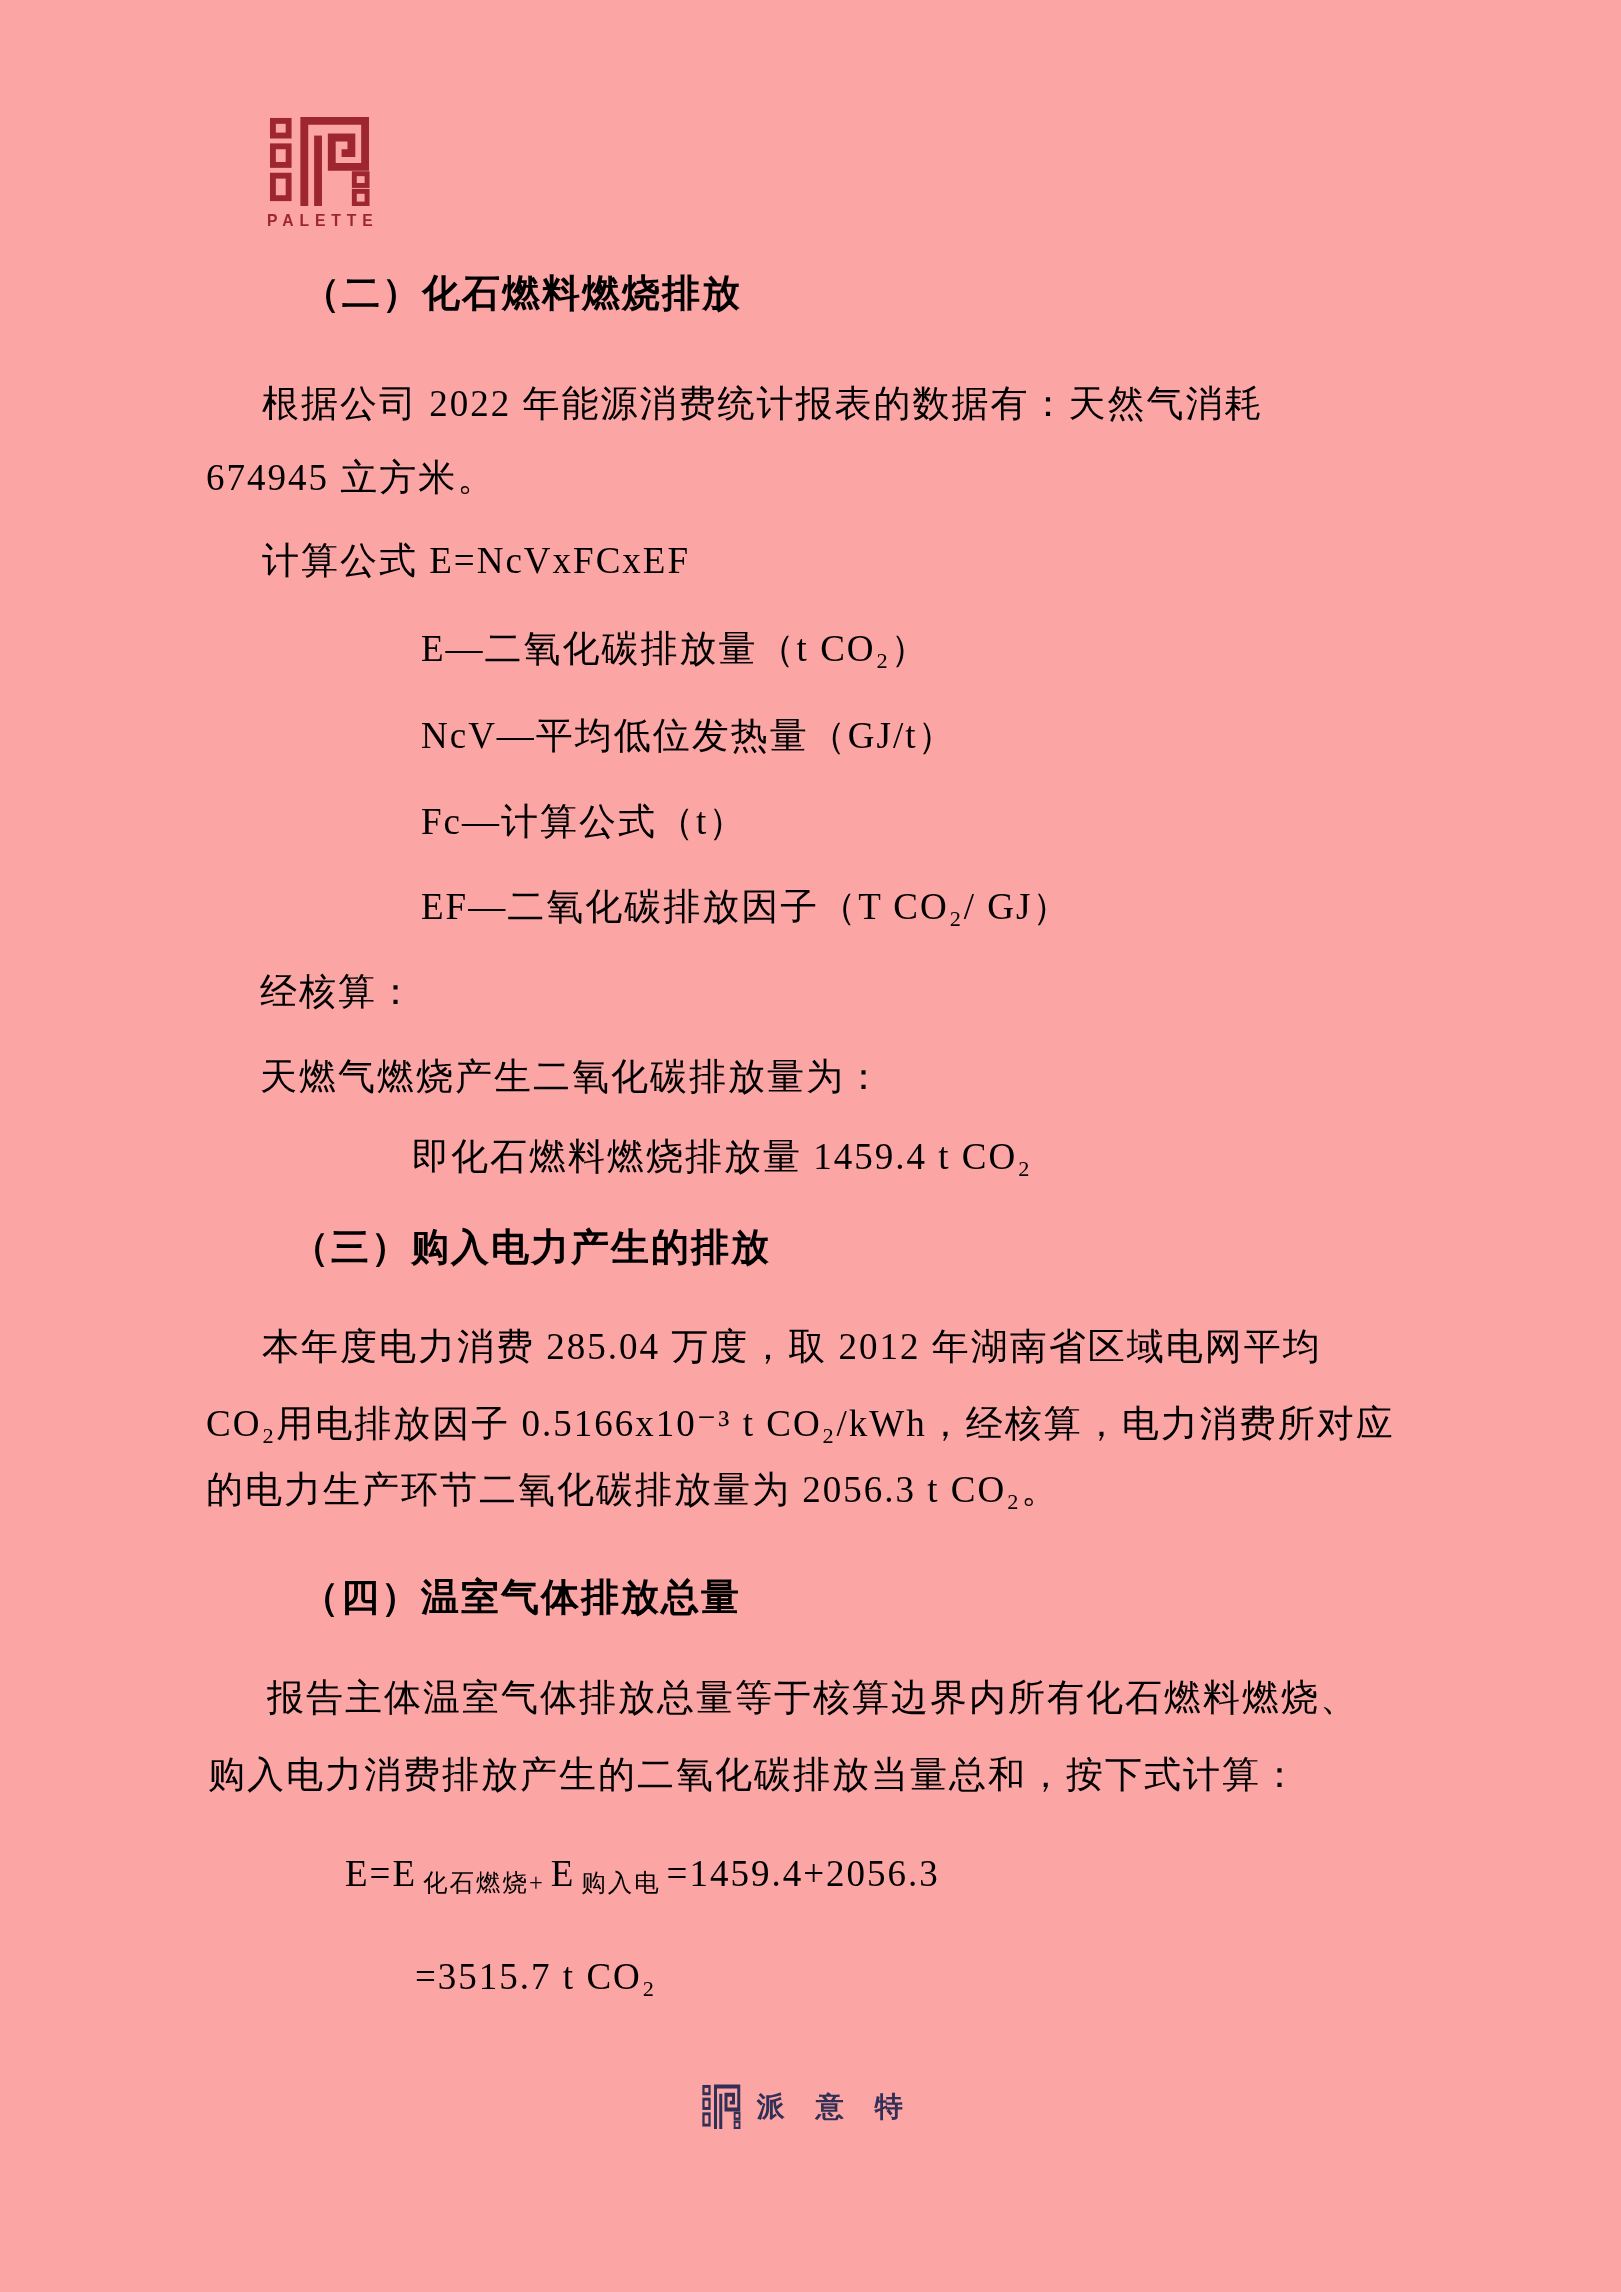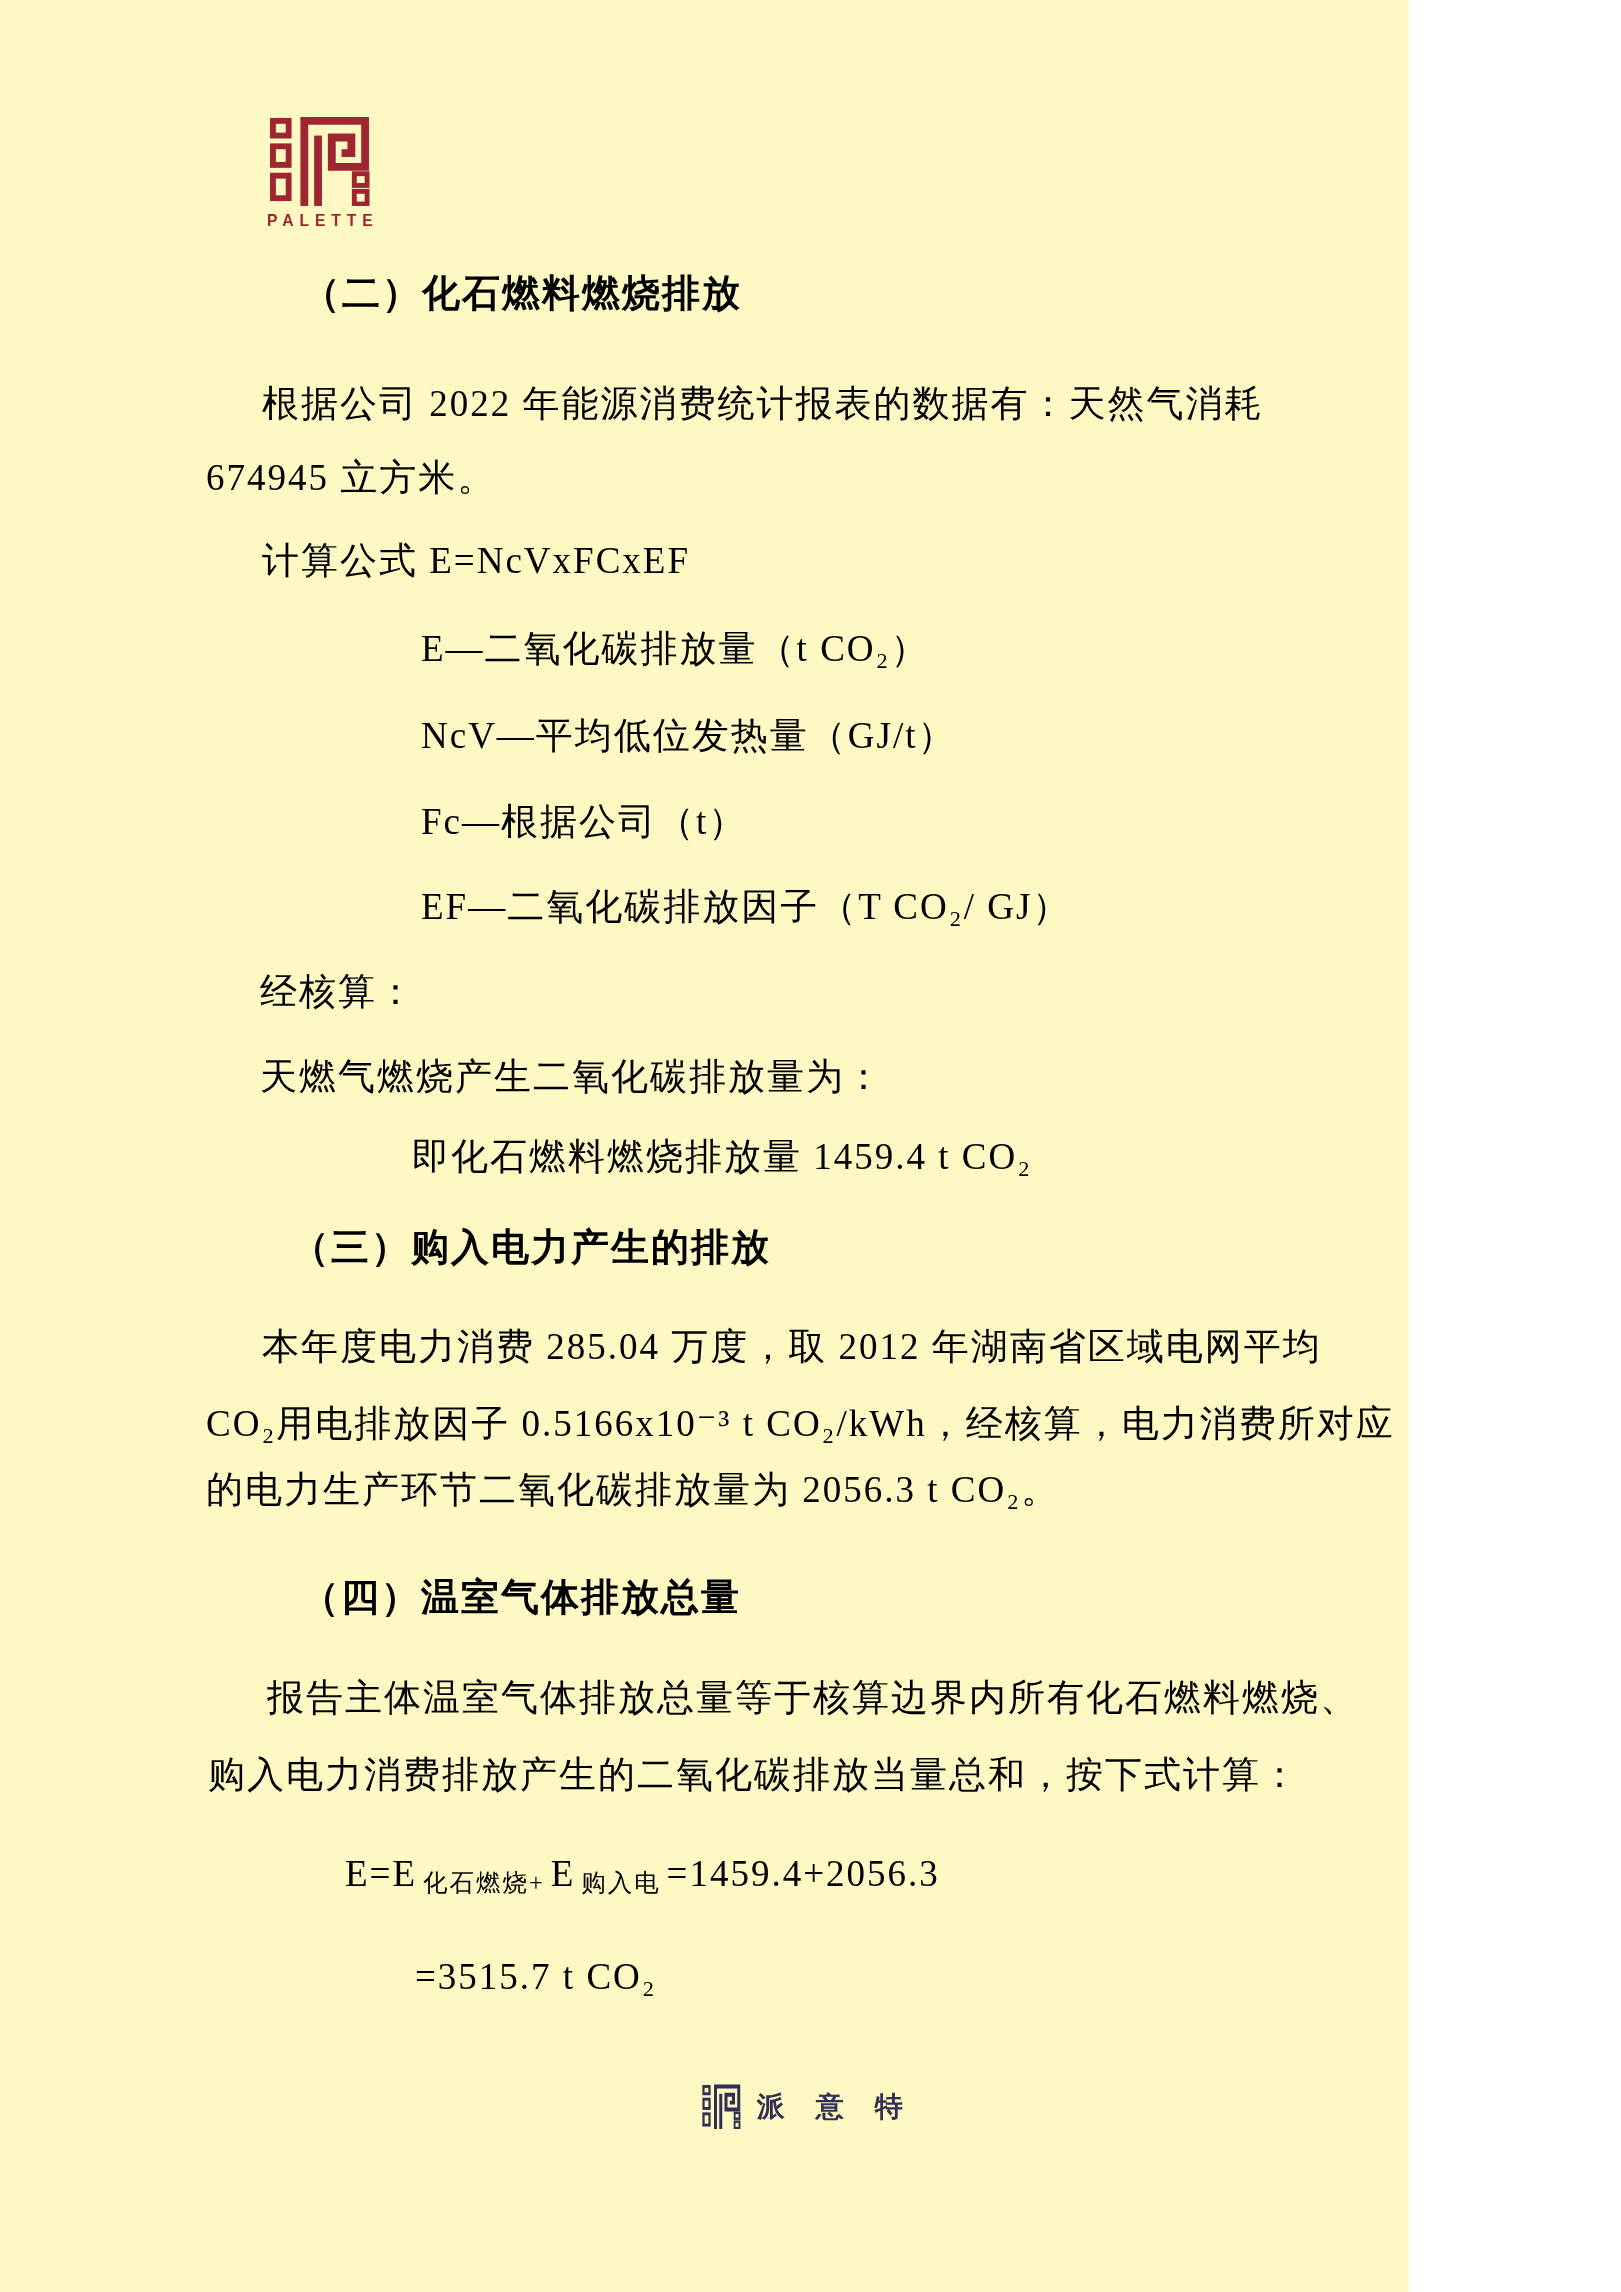--- a/index.html
+++ b/index.html
@@ -2,23 +2,23 @@
 <html style="--brand-red: #9d2631; --brand-navy: #312f56;"><head>
 <meta charset="utf-8">
 <style>
   :root{
     --brand-red:#9d2631;
     --brand-navy:#312f56;
   }
   html,body{margin:0;padding:0;background:#ffffff;}
   .page{
     position:relative;
-    width:1409px;
+    width:1621px;
     height:2293px;
-    background:#fef9c3;
+    background:#fca5a5;
     overflow:hidden;
     font-family:"Liberation Serif","DejaVu Serif",serif;
     color:#000000;
   }
   .line{
     position:absolute;
     white-space:nowrap;
     font-size:37px;
     line-height:1.2;
     letter-spacing:2px;
@@ -92,21 +92,21 @@
 
   <div class="line h" style="left:302px;top:271px;">（二）化石燃料燃烧排放</div>
 
   <div class="line" style="left:262px;top:374px;margin-top:8px;">根据公司 2022 年能源消费统计报表的数据有：天然气消耗</div>
   <div class="line" style="left:206px;top:456px;">674945 立方米。</div>
 
   <div class="line" style="left:262px;top:539px;">计算公式 E=NcVxFCxEF</div>
 
   <div class="line" style="left:421px;top:627px;text-align:right;">E—二氧化碳排放量（t CO₂）</div>
   <div class="line" style="left:421px;top:714px;">NcV—平均低位发热量（GJ/t）</div>
-  <div class="line" style="left:421px;top:800px;">Fc—根据公司（t）</div>
+  <div class="line" style="left:421px;top:800px;">Fc—计算公式（t）</div>
   <div class="line" style="left:421px;top:885px;">EF—二氧化碳排放因子（T CO₂/ GJ）</div>
 
   <div class="line" style="left:260px;top:970px;">经核算：</div>
   <div class="line" style="left:260px;top:1055px;">天燃气燃烧产生二氧化碳排放量为：</div>
   <div class="line" style="left:412px;top:1135px;">即化石燃料燃烧排放量 1459.4 t CO₂</div>
 
   <div class="line h" style="left:291px;top:1225px;">（三）购入电力产生的排放</div>
 
   <div class="line" style="left:262px;top:1325px;">本年度电力消费 285.04 万度，取 2012 年湖南省区域电网平均</div>
   <div class="line" style="left:206px;top:1402px;">CO₂用电排放因子 0.5166x10⁻³ t CO₂/kWh，经核算，电力消费所对应</div>

